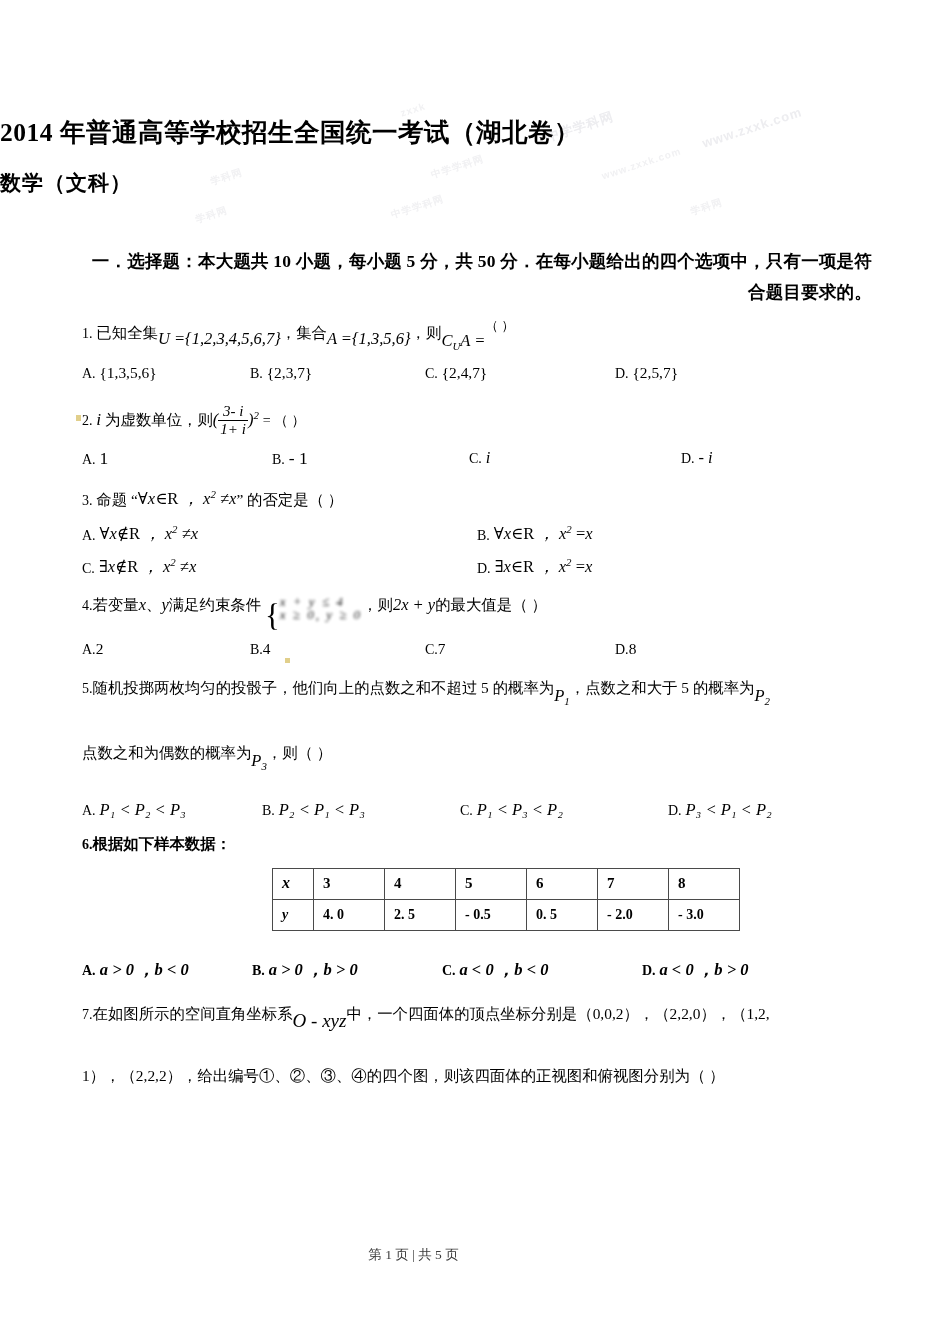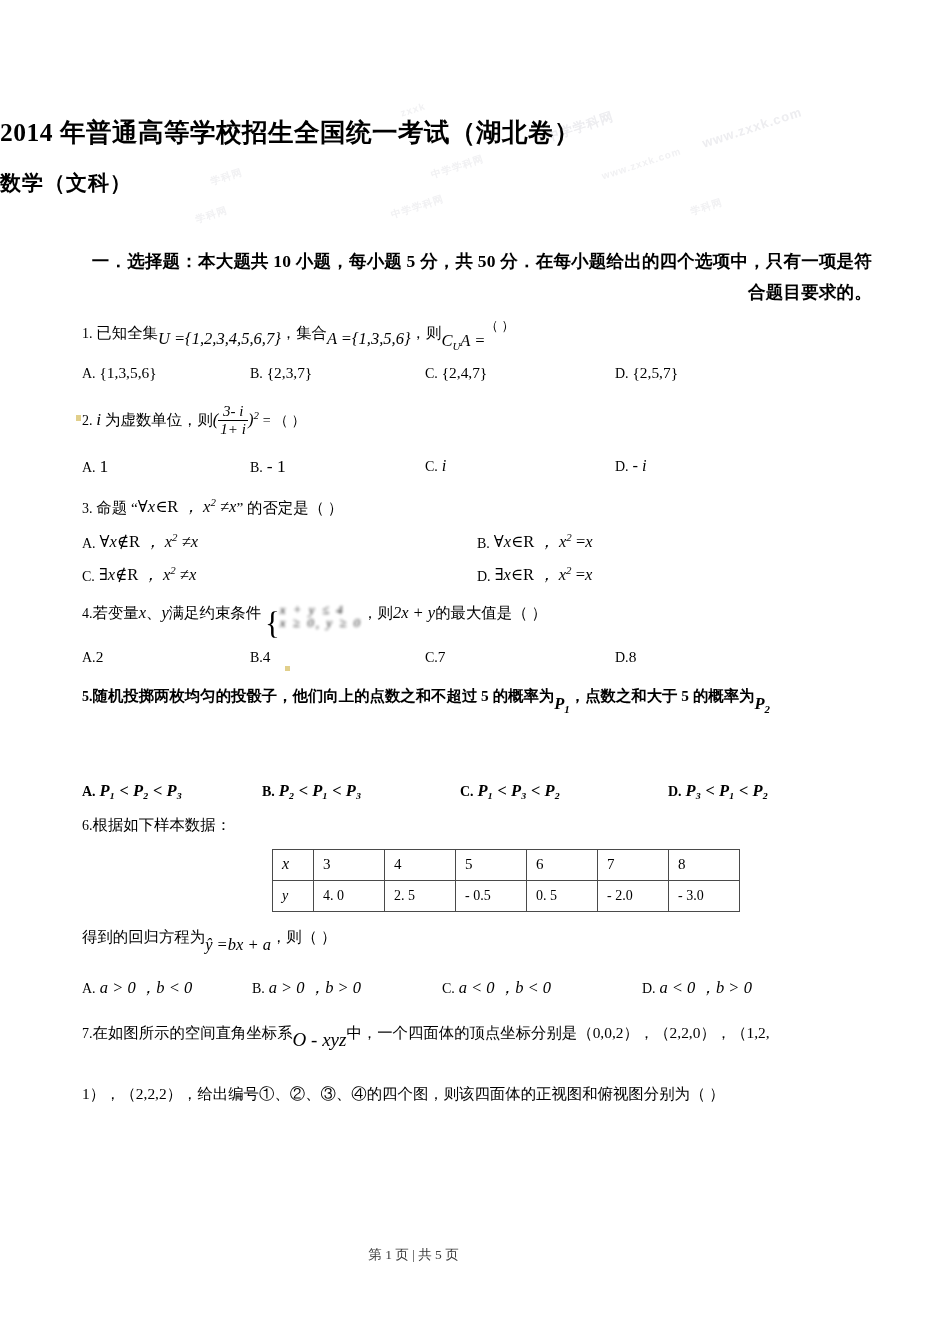--- a/index.html
+++ b/index.html
@@ -234,21 +234,21 @@
     </div>
 
     <div class="q" style="margin-top:18px;">
       <span class="speck" style="left:-6px; top:12px; width:5px; height:6px;"></span>
       <span class="q-stem">
         <span class="opt-lbl">2.</span>
         <span class="m bigm">i</span>
         <span>为虚数单位，则</span><span class="m">(<span class="frac"><span class="num">3- i</span><span class="den">1+ i</span></span>)<sup>2</sup></span>
         <span style="font-size:14px;">= （      ）</span>
       </span>
-      <div class="opts o4" style="margin-top:16px;">
+      <div class="opts o4" style="margin-top:8px;gap:22px;">
         <div class="opt"><span class="opt-lbl">A.</span>  <span class="bigm mr">1</span></div>
         <div class="opt"><span class="opt-lbl">B.</span>  <span class="bigm mr">- 1</span></div>
         <div class="opt"><span class="opt-lbl">C.</span>  <span class="m">i</span></div>
         <div class="opt"><span class="opt-lbl">D.</span> <span class="m">- i</span></div>
       </div>
     </div>
 
     <div class="q" style="margin-top:14px;">
       <span class="q-stem">
         <span class="opt-lbl">3.</span>
@@ -270,34 +270,37 @@
         <span class="brace">{</span><span class="blurbox"><span style="display:block">x + y ≤ 4</span><span style="display:block">x ≥ 0, y ≥ 0</span></span><span>，则</span><span class="m">2x + y</span><span>的最大值是（      ）</span>
       </span>
       <div class="opts o4" style="margin-top:12px;">
         <div class="opt"><span class="opt-lbl">A.</span><span>2</span></div>
         <div class="opt"><span class="opt-lbl">B.</span><span>4</span><span class="speck" style="margin-left:14px; top:9px; width:5px;height:5px; position:relative; display:inline-block;"></span></div>
         <div class="opt"><span class="opt-lbl">C.</span><span>7</span></div>
         <div class="opt"><span class="opt-lbl">D.</span><span>8</span></div>
       </div>
     </div>
 
-    <div class="q" style="margin-top:14px;font-weight:bold;">
+    <div class="q" style="margin-top:14px;">
       <span class="q-stem">
         <span class="opt-lbl">5.</span><span>随机投掷两枚均匀的投骰子，他们向上的点数之和不超过 5 的概率为</span><span class="m drop2"><span>P</span><sub>1</sub></span><span>，点数之和大于 5 的概率为</span><span class="m drop2"><span>P</span><sub>2</sub></span>
       </span>
       <div style="height:38px;"></div>
+      <span class="q-stem">
+        <span>点数之和为偶数的概率为</span><span class="m drop2"><span>P</span><sub>3</sub></span><span>，则（      ）</span>
+      </span>
       <div class="opts" style="margin-top:30px;">
         <div class="opt" style="width:180px;"><span class="opt-lbl">A.</span>  <span class="m">P₁ &lt; P₂ &lt; P₃</span></div>
         <div class="opt" style="width:198px;"><span class="opt-lbl">B.</span>  <span class="m">P₂ &lt; P₁ &lt; P₃</span></div>
         <div class="opt" style="width:208px;"><span class="opt-lbl">C.</span>  <span class="m">P₁ &lt; P₃ &lt; P₂</span></div>
         <div class="opt"><span class="opt-lbl">D.</span>  <span class="m">P₃ &lt; P₁ &lt; P₂</span></div>
       </div>
     </div>
 
-    <div class="q" style="">
+    <div class="q" style="font-weight:bold;">
       <span class="q-stem">
         <span class="opt-lbl">6.</span><span>根据如下样本数据：</span>
       </span>
 
       <div class="tbl-wrap">
         <table class="data">
           <tbody>
               <tr>
             <td class="hd">x</td>
             <td class="val">3</td>
@@ -313,25 +316,20 @@
             <td class="val">2. 5</td>
             <td class="val">- 0.5</td>
             <td class="val">0. 5</td>
             <td class="val">- 2.0</td>
             <td class="val">- 3.0</td>
           </tr>
         </tbody>
           </table>
       </div>
 
-      <div style="margin-top:12px;">
-        <span class="q-stem">
-          <span>得到的回归方程为</span><span class="m drop2">ŷ =bx + a</span><span>，则（      ）</span>
-        </span>
-      </div>
 
       <div class="opts" style="margin-top:26px;">
         <div class="opt" style="width:170px;"><span class="opt-lbl">A.</span><span class="m mr" style="font-style:normal"> </span><span class="m">a &gt; 0 ，b &lt; 0</span></div>
         <div class="opt" style="width:190px;"><span class="opt-lbl">B.</span> <span class="m">a &gt; 0 ，b &gt; 0</span></div>
         <div class="opt" style="width:200px;"><span class="opt-lbl">C.</span> <span class="m">a &lt; 0 ，b &lt; 0</span></div>
         <div class="opt"><span class="opt-lbl">D.</span> <span class="m">a &lt; 0 ，b &gt; 0</span></div>
       </div>
     </div>
 
     <div class="q" style="margin-top:16px;">

